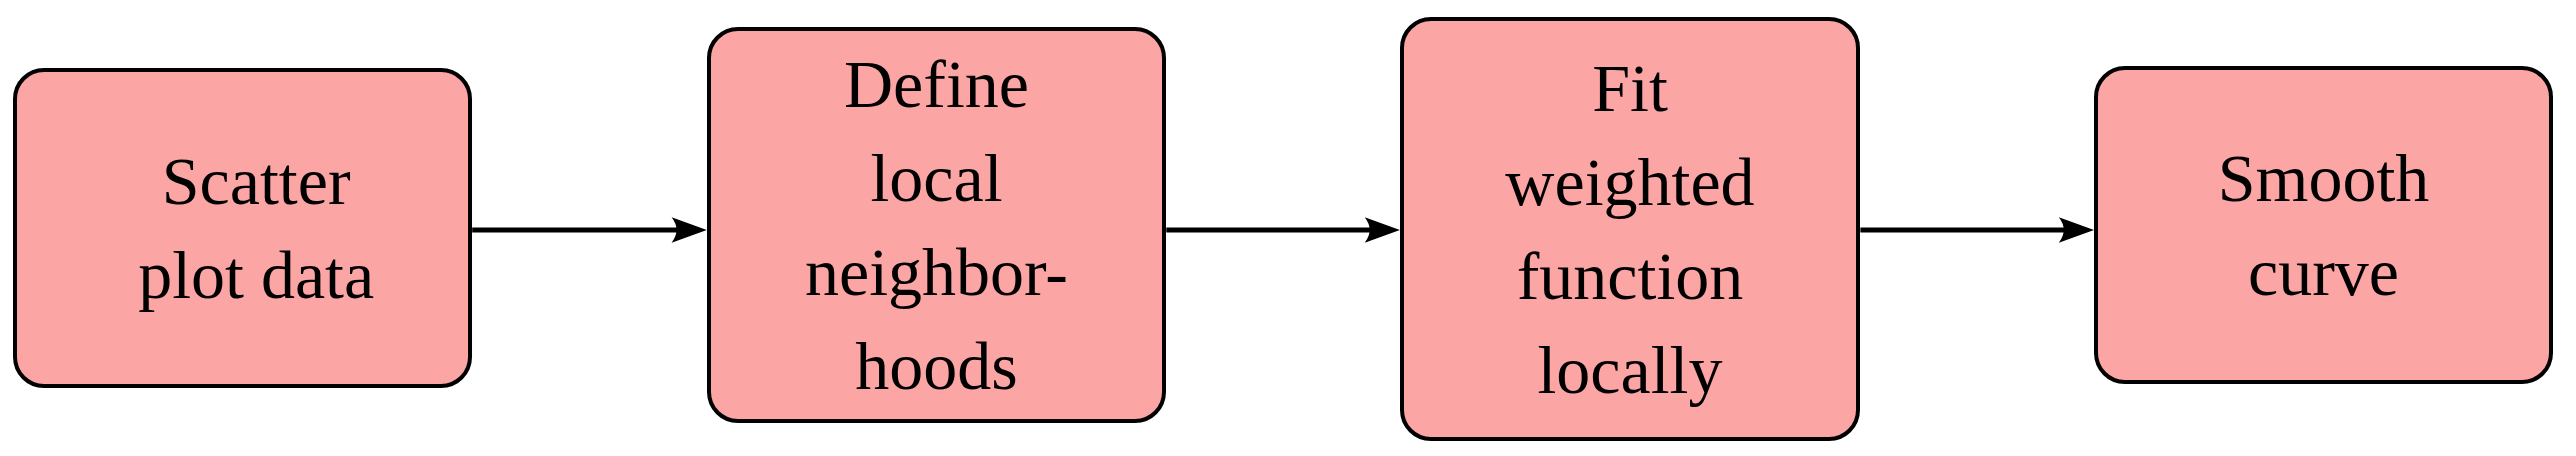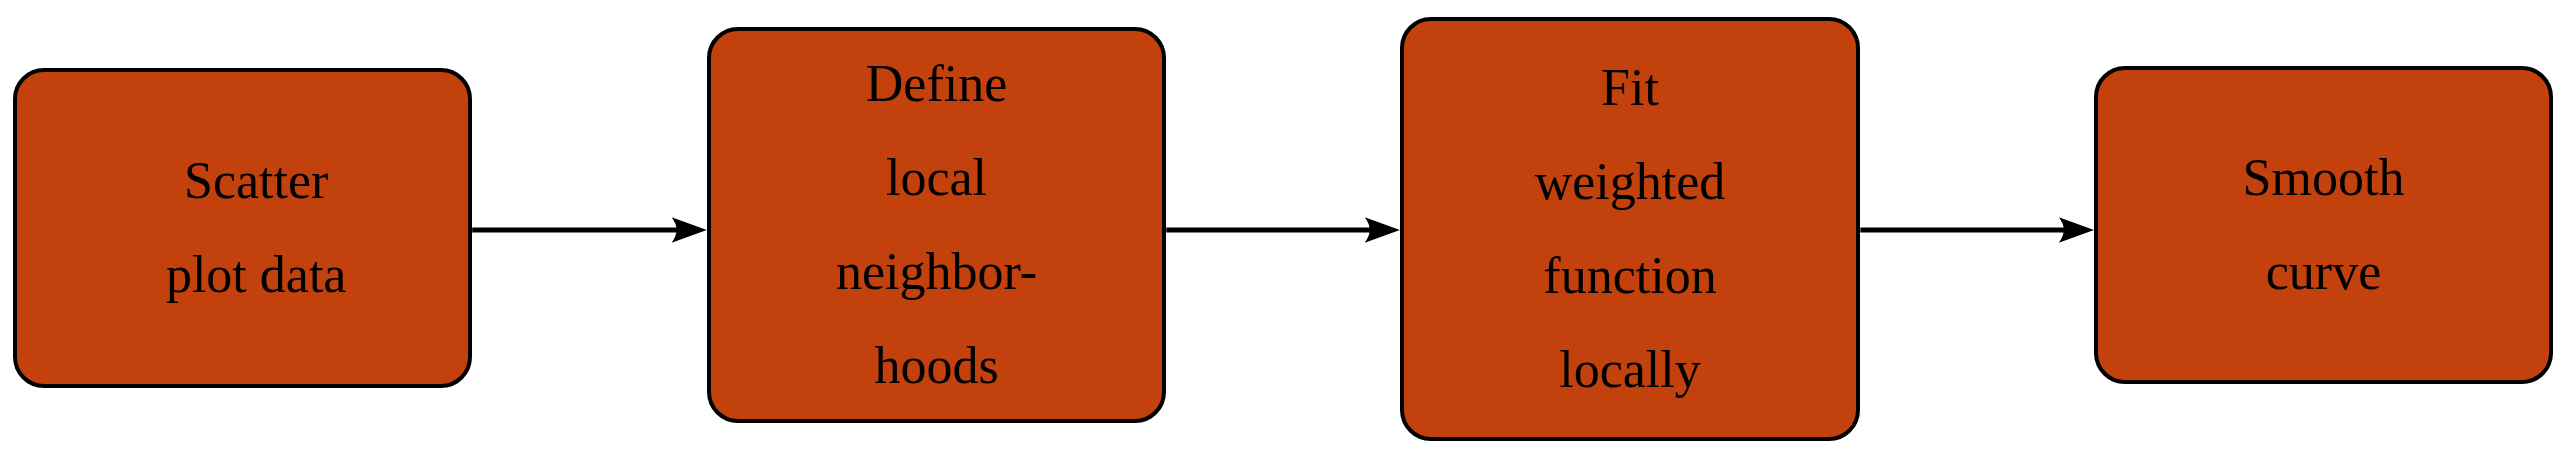--- a/index.html
+++ b/index.html
@@ -20,27 +20,27 @@
     left: 0;
     top: 0;
     width: 2576px;
     height: 457px;
   }
   .flow-node {
     position: absolute;
     box-sizing: border-box;
     border: 4.9px solid #000000;
     border-radius: 31px;
-    background: #c2410c;
+    background: #fca5a5;
     display: flex;
     align-items: center;
     justify-content: center;
     text-align: center;
     color: #000000;
-    font-size: 52px;
+    font-size: 68px;
     line-height: 94px;
     white-space: pre-line;
   }
   .node-0 { left: 12.7px;   top: 68px; width: 459px; height: 320px; padding-left: 28px; }
   .node-1 { left: 707px;  top: 27px; width: 459px; height: 396px; }
   .node-2 { left: 1400px; top: 16.6px; width: 460px; height: 424px; }
   .node-3 { left: 2094px; top: 66px; width: 459px; height: 318px; }
 </style>
 </head>
 <body>

